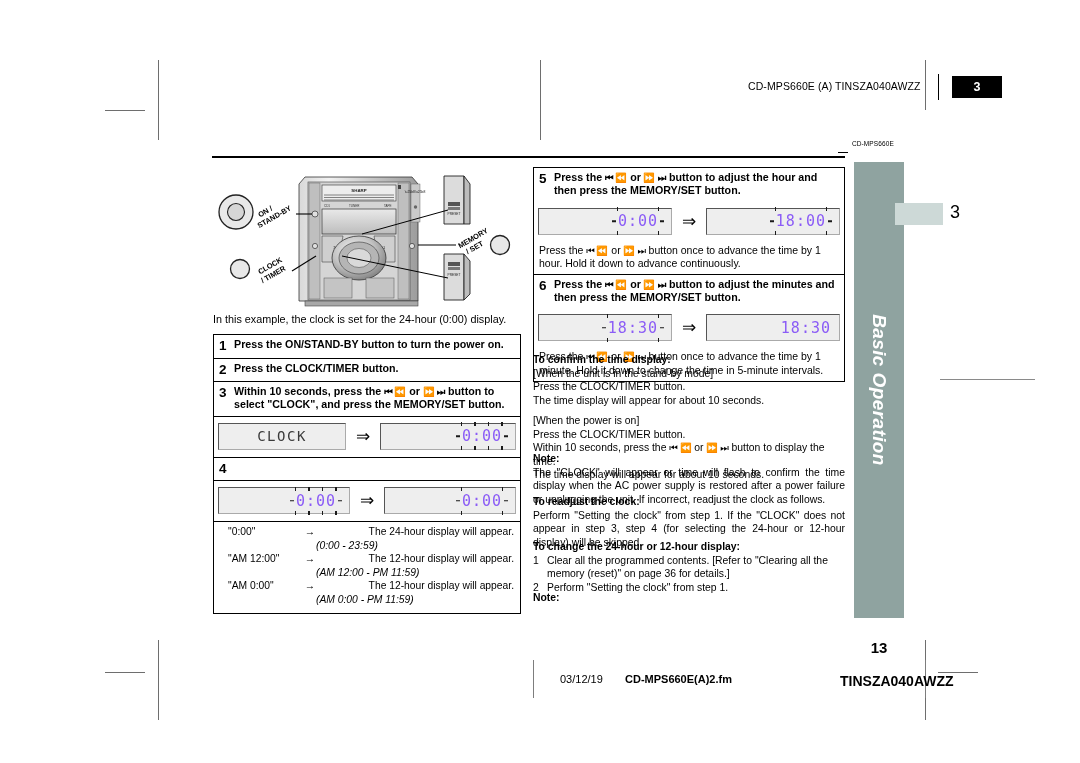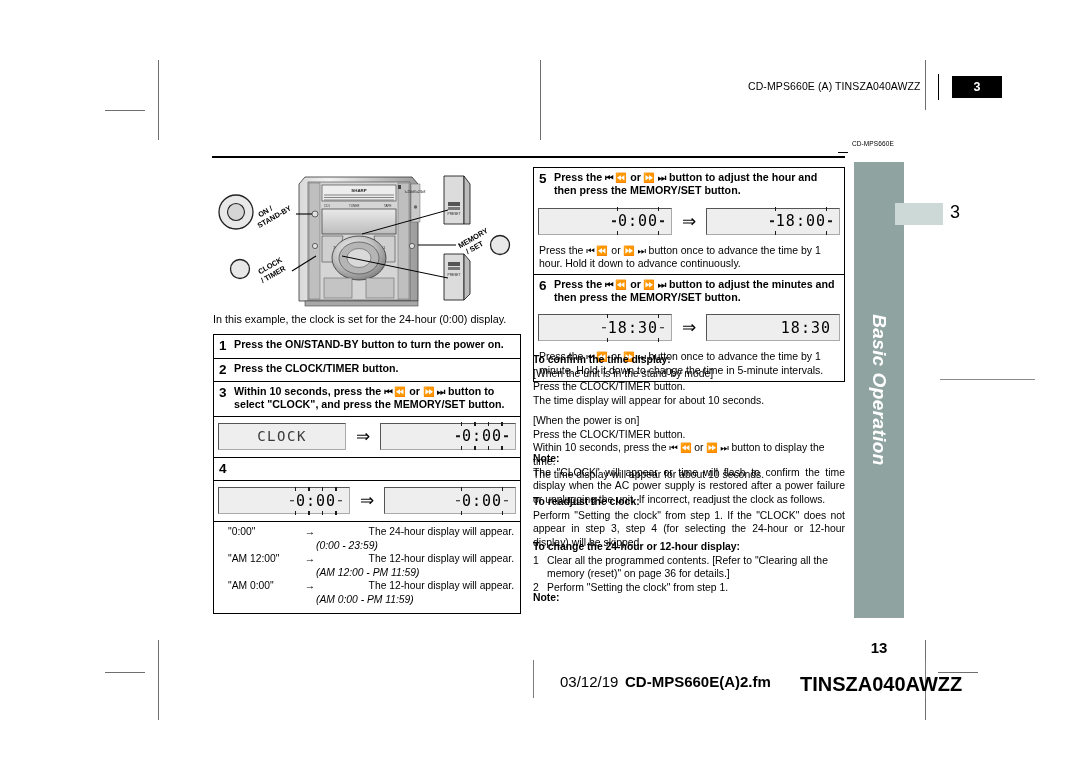--- a/index.html
+++ b/index.html
@@ -166,26 +166,26 @@
     position: absolute;
     left: 925px;
     top: 660px;
     width: 1px;
     height: 38px;
     background: #7d7d7d;
   }
   .footer {
     position: absolute;
     top: 673px;
-    font-size: 15px;
+    font-size: 11px;
     white-space: nowrap;
   }
   .footer.f-date { left: 560px; }
   .footer.f-file { left: 625px; font-weight: 700; }
-  .footer.f-code { left: 800px; font-weight: 700; font-size: 20px; }
+  .footer.f-code { left: 840px; font-weight: 700; font-size: 14px; }
 
   
   .lead-text {
     position: absolute;
     left: 213px;
     top: 313px;
     width: 320px;
     font-size: 10.8px;
     line-height: 1.25;
   }
@@ -254,21 +254,21 @@
     font-size: 14px;
     letter-spacing: 1.5px;
     color: #3a3a3a;
   }
   .lcd-seg {
     position: relative;
     display: inline-block;
     font-family: "DejaVu Sans Mono", monospace;
     font-size: 15px;
     letter-spacing: 1px;
-    color: #000000;
+    color: #8b5cf6;
   }
   .flash-wrap { position: relative; display: inline-block; padding: 0 5px; }
   .flash-wrap::before,
   .flash-wrap::after {
     content: "";
     position: absolute;
     top: 50%;
     width: 4px;
     height: 1.5px;
     background: #1a1a1a;

